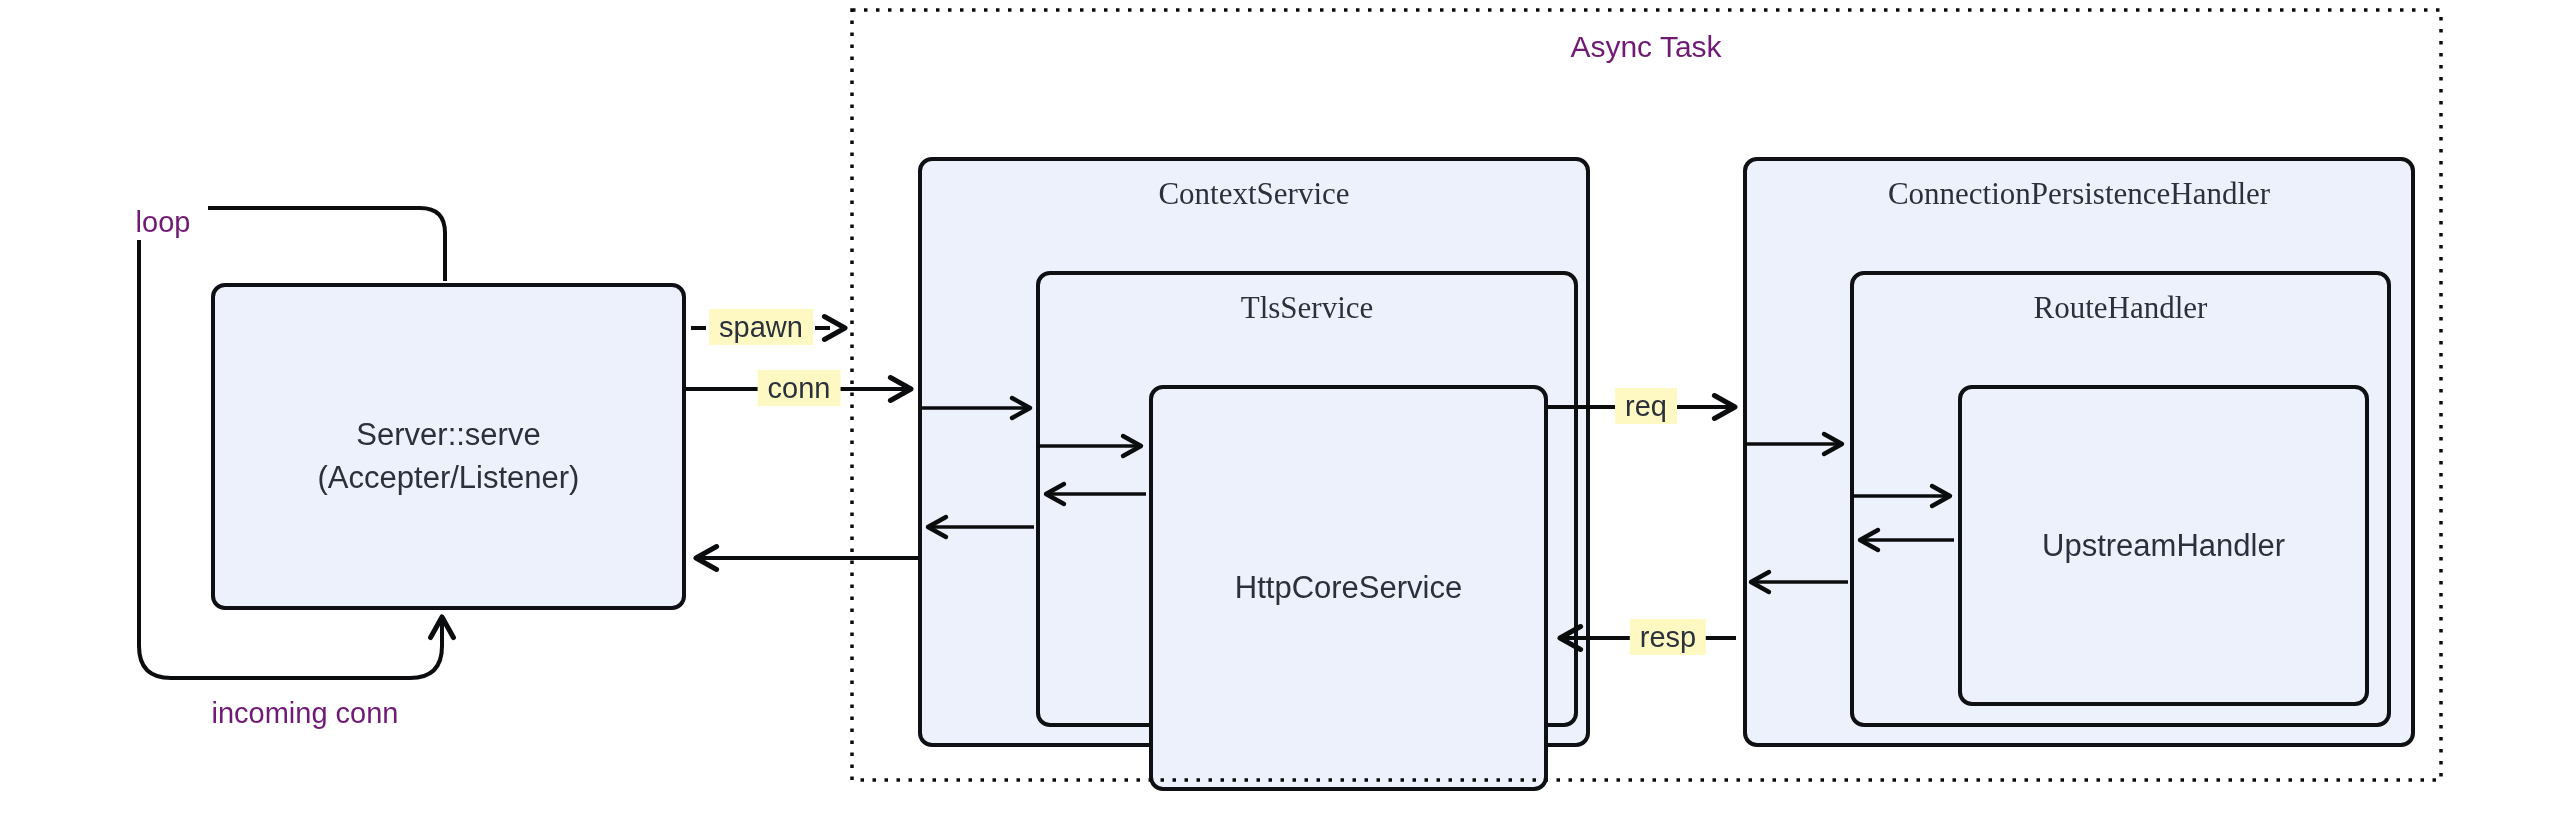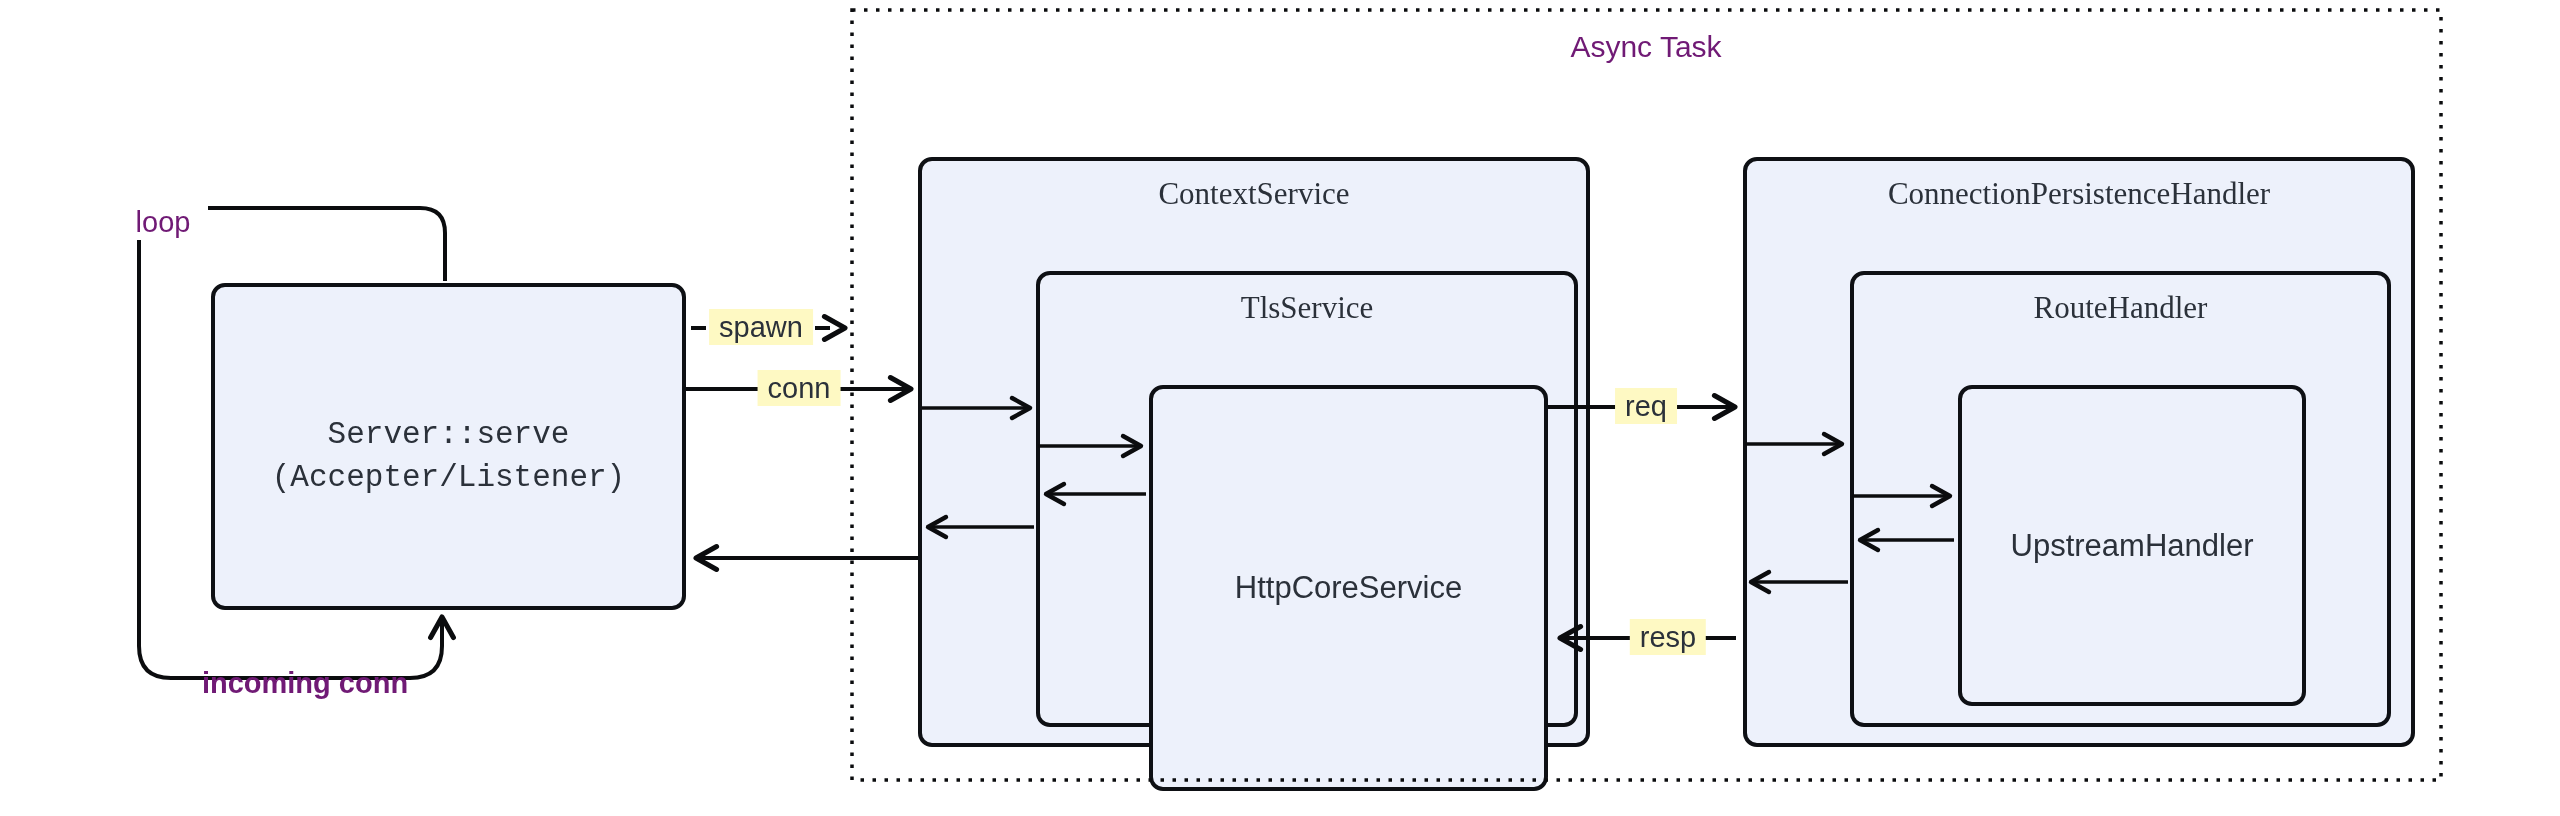--- a/index.html
+++ b/index.html
@@ -86,21 +86,21 @@
     white-space: nowrap;
     z-index: 3;
     margin-top: 11px;
   }
 </style>
 </head>
 <body>
 
 <div id="stage">
 
-  <div class="node" style="left:211px; top:283px; width:475px; height:327px;font-family:Liberation Mono, monospace;">
+  <div class="node" style="left:211px; top:283px; width:475px; height:327px;">
     <div class="server-text">
       <div>Server::serve</div>
       <div>(Accepter/Listener)</div>
     </div>
   </div>
 
   <div class="node" style="left:918px; top:157px; width:672px; height:590px;">
     <div class="node-title">ContextService</div>
   </div>
 
@@ -113,21 +113,21 @@
   </div>
 
   <div class="node" style="left:1743px; top:157px; width:672px; height:590px;">
     <div class="node-title">ConnectionPersistenceHandler</div>
   </div>
 
   <div class="node" style="left:1850px; top:271px; width:541px; height:456px;">
     <div class="node-title">RouteHandler</div>
   </div>
 
-  <div class="node" style="left:1958px; top:385px; width:348px; height:321px;padding-left:36px;">
+  <div class="node" style="left:1958px; top:385px; width:411px; height:321px;padding-left:36px;">
     <div class="node-center-label">UpstreamHandler</div>
   </div>
 
   <svg class="edge-layer" viewBox="0 0 2560 816" fill="none" stroke="#0b0c0e" stroke-width="4" stroke-linecap="butt">
     <defs>
       <marker id="arrowhead" viewBox="0 0 14 14" refX="11.5" refY="7" markerWidth="8" markerHeight="8" orient="auto-start-reverse" markerUnits="strokeWidth">
         <path d="M2.5,2 L11.5,7 L2.5,12" fill="none" stroke="#0b0c0e" stroke-width="2.2" stroke-linecap="round" stroke-linejoin="round"></path>
       </marker>
     </defs>
 
@@ -154,21 +154,21 @@
     <path d="M 1745 444 L 1842 444" stroke-width="3.5" marker-end="url(#arrowhead)"></path>
     <path d="M 1852 496 L 1950 496" stroke-width="3.5" marker-end="url(#arrowhead)"></path>
     <path d="M 1954 540 L 1860 540" stroke-width="3.5" marker-end="url(#arrowhead)"></path>
     <path d="M 1848 582 L 1751 582" stroke-width="3.5" marker-end="url(#arrowhead)"></path>
   </svg>
 
   <span class="plain-label" style="left:1646px; top:36px; font-size:30px;">Async Task</span>
 
   <span class="plain-label" style="left:163px; top:211px;">loop</span>
 
-  <span class="plain-label" style="left:305px; top:672px;font-weight:bold;">incoming conn</span>
+  <span class="plain-label" style="left:305px; top:702px;">incoming conn</span>
 
   <span class="edge-label" style="left:761px; top:327px;">spawn</span>
 
   <span class="edge-label" style="left:799px; top:388px;">conn</span>
 
   <span class="edge-label" style="left:1646px; top:406px;">req</span>
 
   <span class="edge-label" style="left:1668px; top:637px;">resp</span>
 
 </div>

